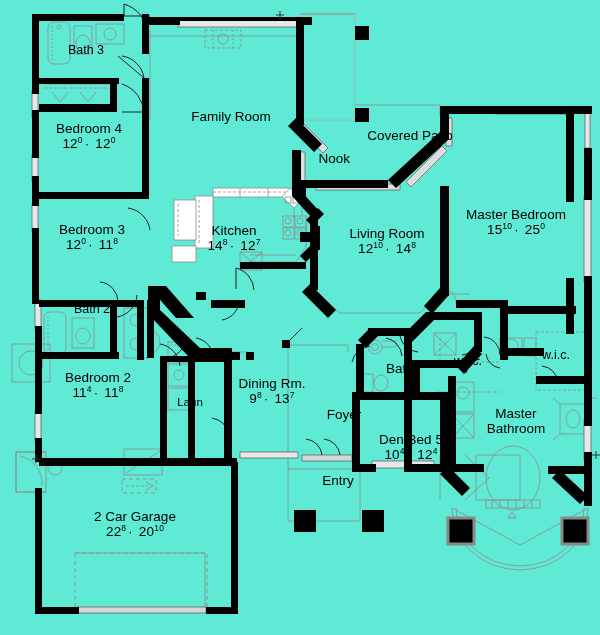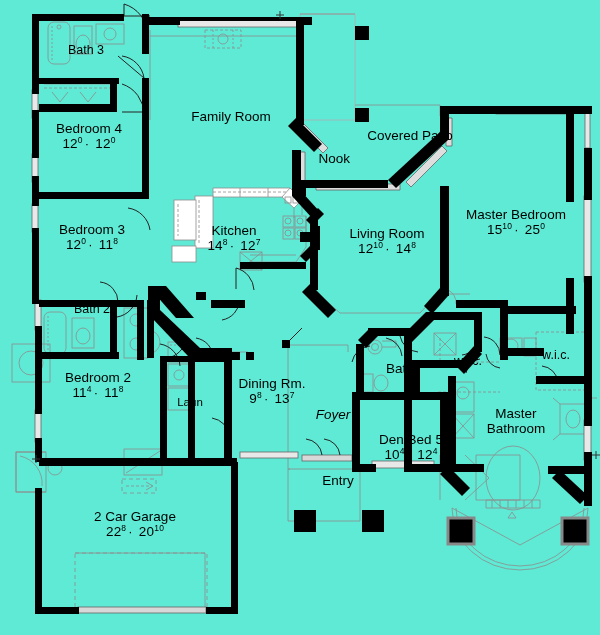--- a/index.html
+++ b/index.html
@@ -434,21 +434,21 @@
   <div class="room-label" style="left:330px;top:227px;width:114px;">
     <span class="rl-name">Living Room</span>
     <span class="rl-dim"><span>12</span><span class="sup">10</span><span class="dot">·</span> <span>14</span><span class="sup">8</span></span>
   </div>
 
   <div class="room-label" style="left:448px;top:208px;width:136px;">
     <span class="rl-name">Master Bedroom</span>
     <span class="rl-dim"><span>15</span><span class="sup">10</span><span class="dot">·</span> <span>25</span><span class="sup">0</span></span>
   </div>
 
-  <div class="room-label" style="left:303px;top:408px;width:60px;font-style:italic;">
+  <div class="room-label" style="left:314px;top:408px;width:60px;">
     <span class="rl-name">Foyer</span>
   </div>
 
   <div class="room-label" style="left:308px;top:474px;width:60px;">
     <span class="rl-name">Entry</span>
   </div>
 
   <div class="room-label" style="left:372px;top:362px;width:56px;">
     <span class="rl-name">Bath</span>
   </div>

